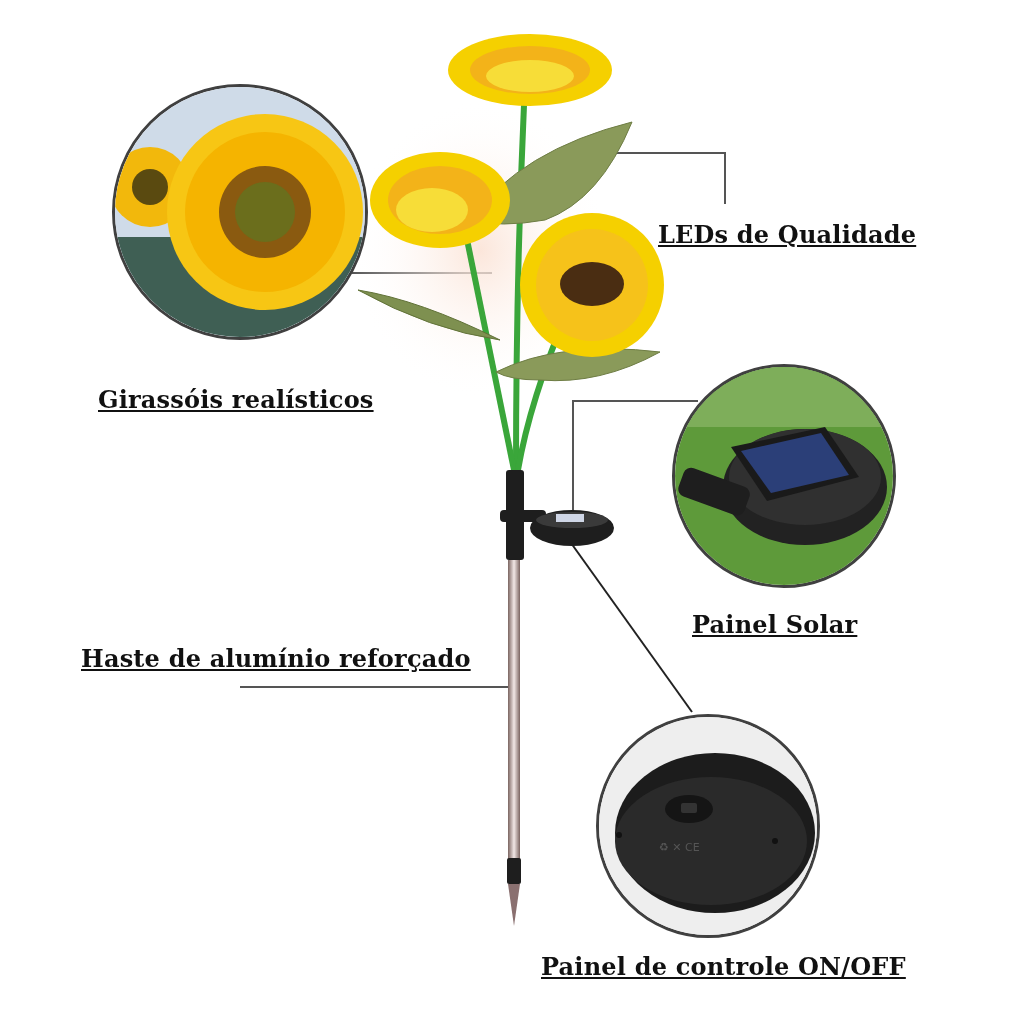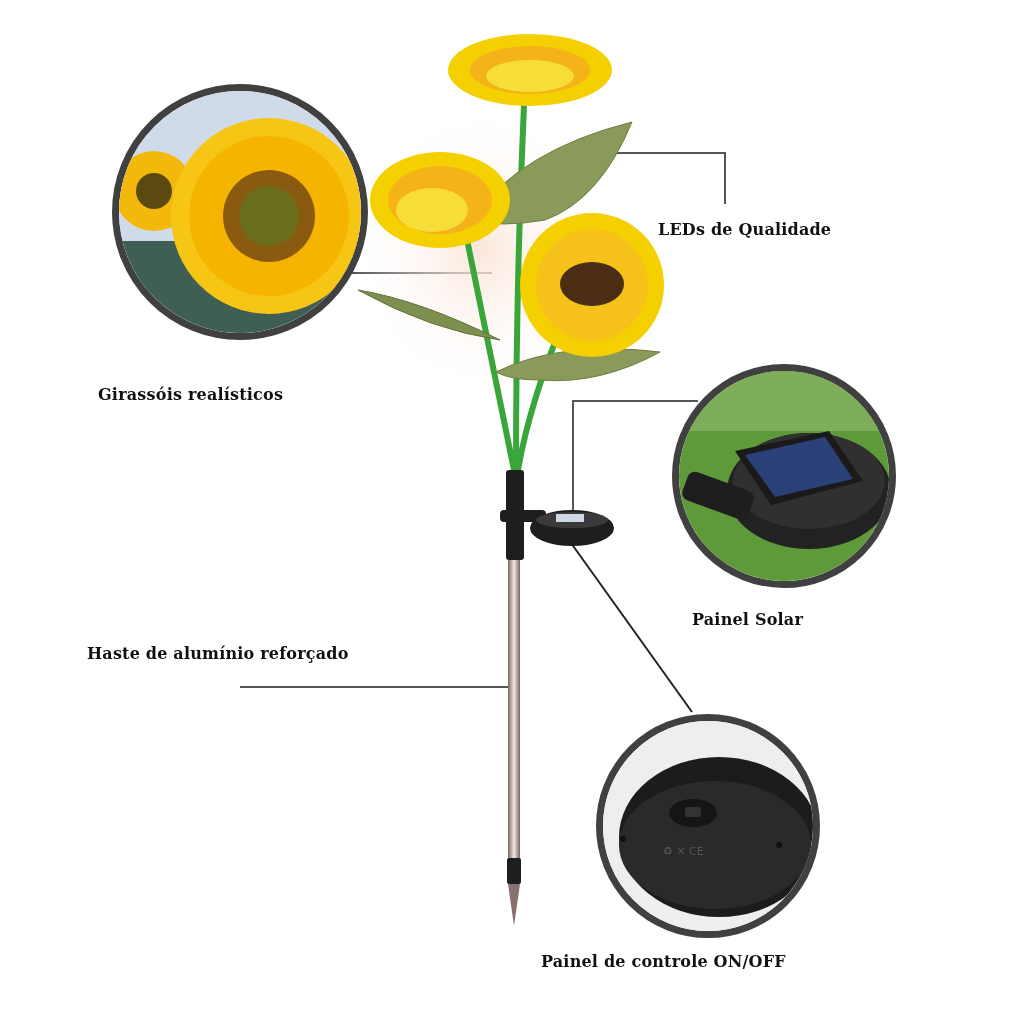--- a/index.html
+++ b/index.html
@@ -1,19 +1,19 @@
 <!DOCTYPE html>
 <html><head>
 <meta charset="utf-8">
 <style>
   html,body{margin:0;padding:0;background:#ffffff;}
   body{width:1024px;height:1024px;position:relative;overflow:hidden;font-family:"DejaVu Serif","Liberation Serif",serif;}
-  .label{position:absolute;font-weight:bold;color:#111;font-size:16px;white-space:nowrap;letter-spacing:0.2px;}
+  .label{position:absolute;font-weight:bold;color:#111;font-size:24px;white-space:nowrap;letter-spacing:0.2px;text-decoration:underline;}
   .line{position:absolute;background:#555;}
-  .circle{position:absolute;border-radius:50%;overflow:hidden;border:7px solid #404040;box-sizing:border-box;}
+  .circle{position:absolute;border-radius:50%;overflow:hidden;border:3px solid #404040;box-sizing:border-box;}
   svg{display:block;}
 </style>
 </head>
 <body>
 
 <div class="line" style="left:560px;top:152px;width:166px;height:2px;"></div>
 <div class="line" style="left:724px;top:152px;width:2px;height:52px;"></div>
 <div class="line" style="left:352px;top:272px;width:140px;height:2px;"></div>
 <div class="line" style="left:572px;top:400px;width:126px;height:2px;"></div>
 <div class="line" style="left:572px;top:400px;width:2px;height:112px;"></div>
@@ -112,14 +112,14 @@
     <rect x="82" y="86" width="16" height="10" rx="2" fill="#333"></rect>
     <circle cx="20" cy="118" r="3" fill="#111"></circle>
     <circle cx="176" cy="124" r="3" fill="#111"></circle>
     <text x="60" y="134" fill="#555" font-size="11" font-family="DejaVu Sans, sans-serif">♻ ✕ CE</text>
   </svg>
 </div>
 
 <div class="label" style="left:658px;top:220px;">LEDs de Qualidade</div>
 <div class="label" style="left:98px;top:385px;">Girassóis realísticos</div>
 <div class="label" style="left:692px;top:610px;">Painel Solar</div>
-<div class="label" style="left:87px;top:644px;">Haste de alumínio reforçado</div>
+<div class="label" style="left:81px;top:644px;">Haste de alumínio reforçado</div>
 <div class="label" style="left:530px;top:952px;margin-left:11px;">Painel de controle ON/OFF</div>
 
 </body></html>

